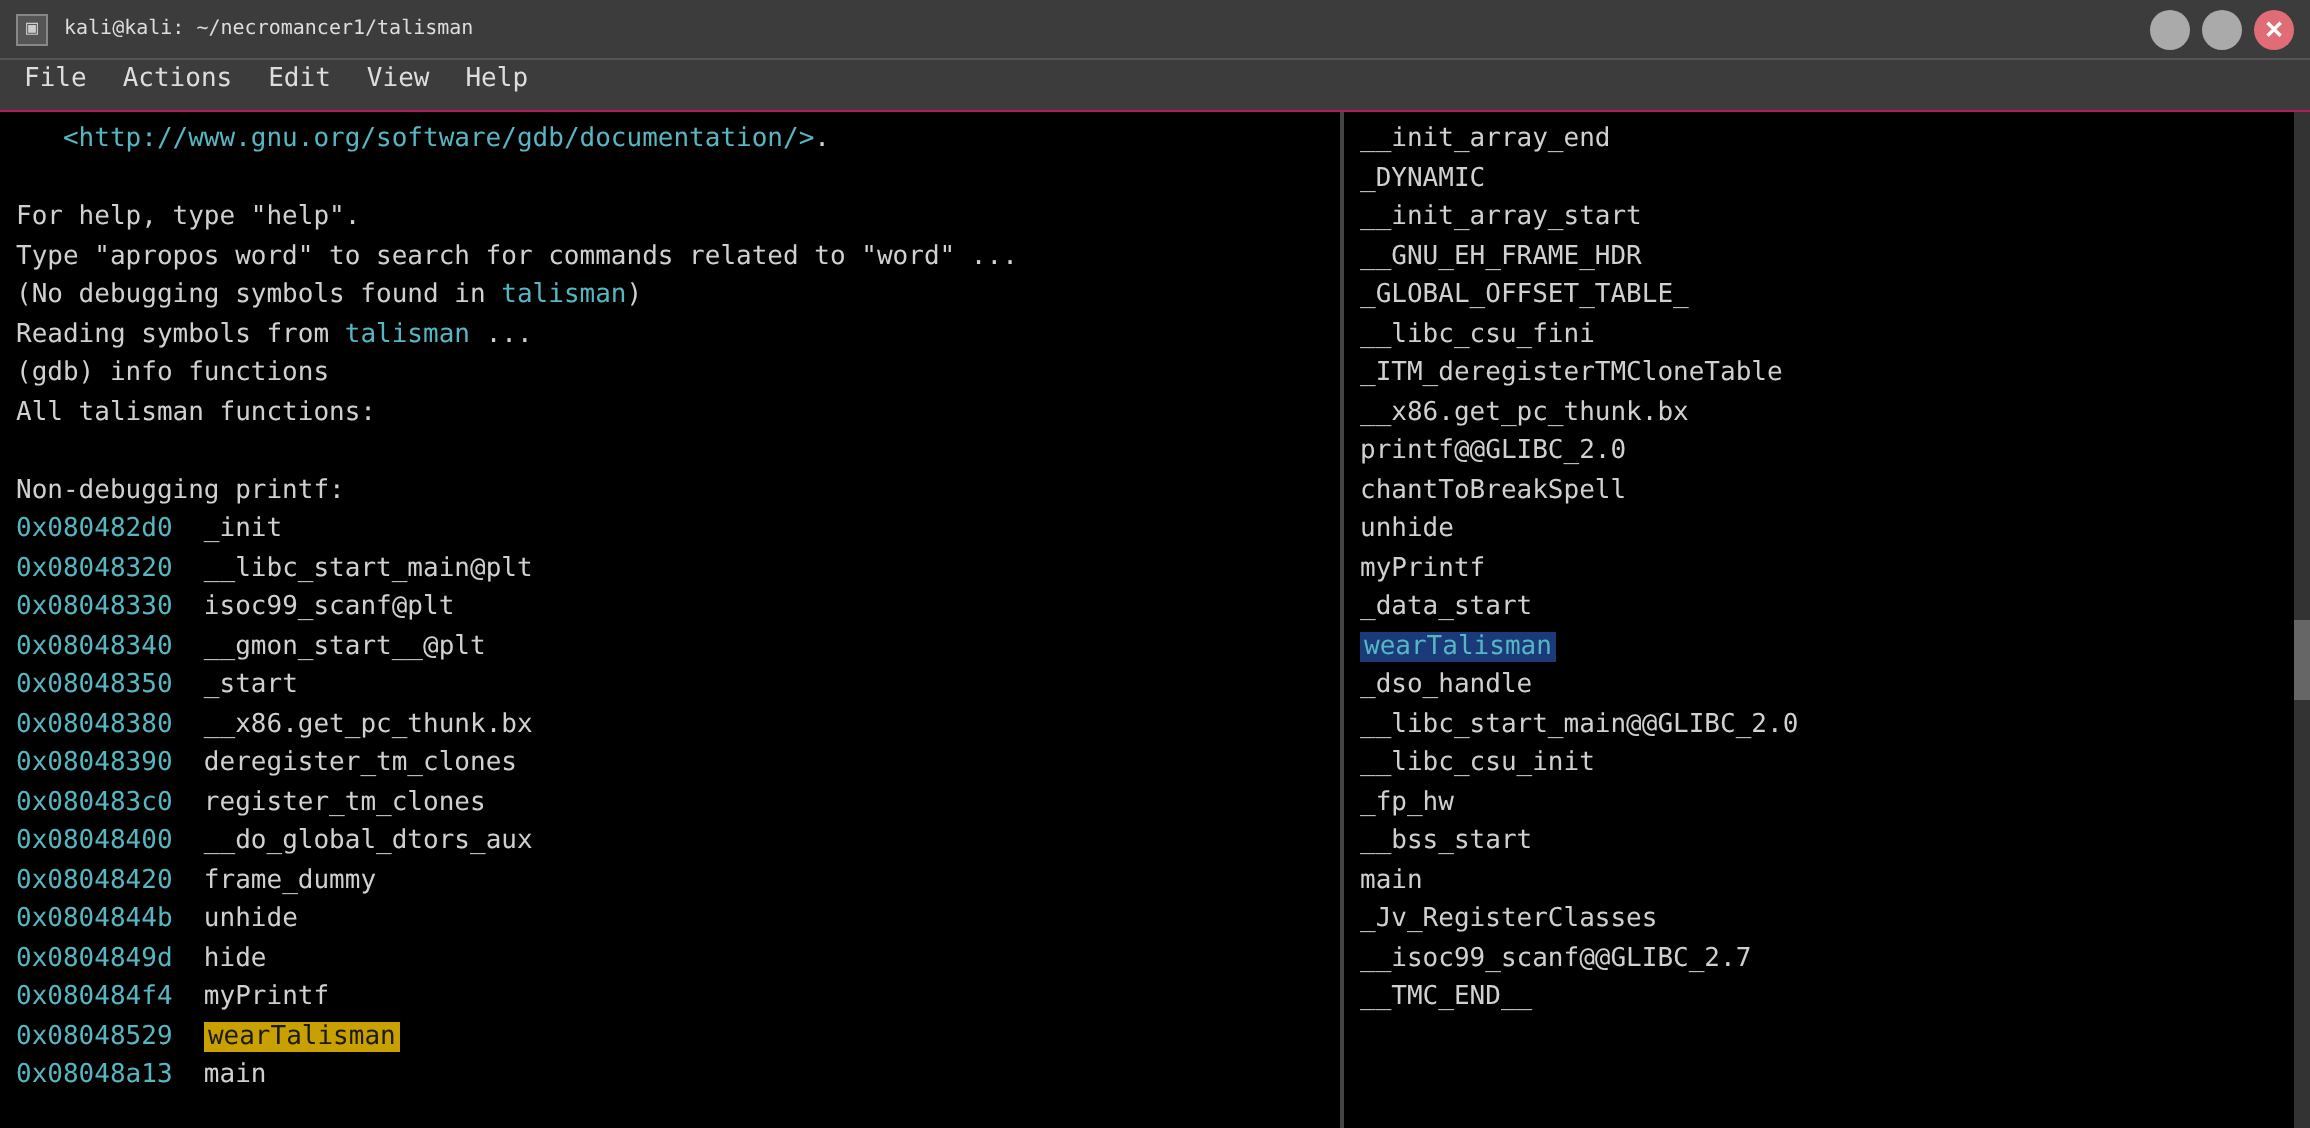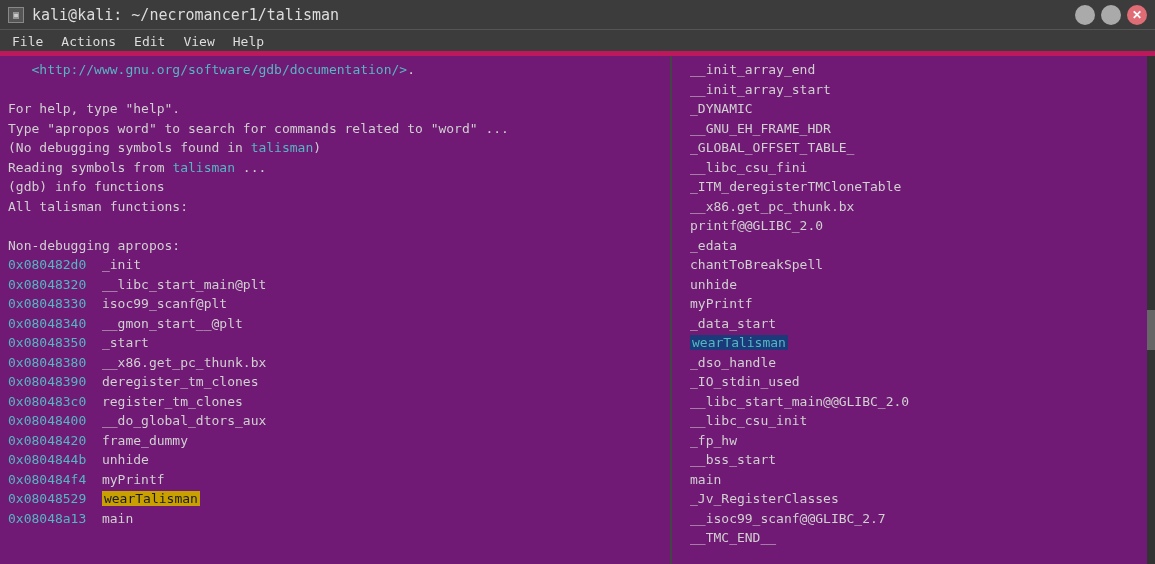--- a/index.html
+++ b/index.html
@@ -33,21 +33,21 @@
       border: 1px solid #888;
       display: flex;
       align-items: center;
       justify-content: center;
       font-size: 10px;
       color: #ccc;
       margin-right: 8px;
     }
     .titlebar-title {
       color: #ddd;
-      font-size: 15px;
+      font-size: 10px;
     }
     .titlebar-controls {
       display: flex;
       gap: 6px;
       align-items: center;
     }
     .btn-minimize, .btn-maximize, .btn-close {
       width: 20px;
       height: 20px;
       border-radius: 50%;
@@ -58,39 +58,39 @@
       align-items: center;
       justify-content: center;
     }
     .btn-minimize { background: #aaa; }
     .btn-maximize { background: #aaa; }
     .btn-close { background: #e06c75; color: #fff; font-weight: bold; }
 
     
     .menubar {
       display: flex;
-      align-items: flex-end;
+      align-items: flex-start;
       background: #3c3c3c;
       height: 26px;
       padding: 0 4px;
-      border-bottom: 5px solid #be185d;
+      border-bottom: 1px solid #be185d;
       gap: 2px;
     }
     .menu-item {
       color: #ddd;
       padding: 2px 8px;
       cursor: pointer;
       font-size: 13px;
     }
 
     
     .terminal {
       display: flex;
       height: calc(564px - 56px);
-      background: #701a75;
+      background: #000000;
     }
 
     
     .left-pane {
       flex: 0 0 670px;
       padding: 4px 8px;
       overflow-y: auto;
       color: #d0d0d0;
       line-height: 1.5;
     }
@@ -101,21 +101,20 @@
       background: #444;
     }
 
     
     .right-pane {
       flex: 1;
       padding: 4px 8px;
       overflow-y: auto;
       color: #d0d0d0;
       line-height: 1.5;
-      margin-left: 10px;
     }
 
     .scrollbar-right {
       width: 8px;
       background: #333;
       position: relative;
     }
     .scrollbar-thumb {
       width: 8px;
       height: 40px;
@@ -156,58 +155,57 @@
   <div class="left-pane">
     <span class="line">&nbsp;&nbsp;&nbsp;<span class="cyan">&lt;http://www.gnu.org/software/gdb/documentation/&gt;</span>.</span>
     <span class="line">&nbsp;</span>
     <span class="line">For help, type "help".</span>
     <span class="line">Type "apropos word" to search for commands related to "word" ...</span>
     <span class="line">(No debugging symbols found in <span class="cyan">talisman</span>)</span>
     <span class="line">Reading symbols from <span class="cyan">talisman</span> ...</span>
     <span class="line">(gdb) info functions</span>
     <span class="line">All talisman functions:</span>
     <span class="line">&nbsp;</span>
-    <span class="line">Non-debugging apropos:</span>
+    <span class="line">Non-debugging printf:</span>
     <span class="line"><span class="cyan">0x080482d0</span>  _init</span>
     <span class="line"><span class="cyan">0x08048320</span>  __libc_start_main@plt</span>
     <span class="line"><span class="cyan">0x08048330</span>  isoc99_scanf@plt</span>
     <span class="line"><span class="cyan">0x08048340</span>  __gmon_start__@plt</span>
     <span class="line"><span class="cyan">0x08048350</span>  _start</span>
     <span class="line"><span class="cyan">0x08048380</span>  __x86.get_pc_thunk.bx</span>
     <span class="line"><span class="cyan">0x08048390</span>  deregister_tm_clones</span>
     <span class="line"><span class="cyan">0x080483c0</span>  register_tm_clones</span>
     <span class="line"><span class="cyan">0x08048400</span>  __do_global_dtors_aux</span>
     <span class="line"><span class="cyan">0x08048420</span>  frame_dummy</span>
     <span class="line"><span class="cyan">0x0804844b</span>  unhide</span>
+    <span class="line"><span class="cyan">0x0804849d</span>  hide</span>
     <span class="line"><span class="cyan">0x080484f4</span>  myPrintf</span>
     <span class="line"><span class="cyan">0x08048529</span>  <span style="background:#c8a000;color:#1a1a1a;padding:0 2px;">wearTalisman</span></span>
     <span class="line"><span class="cyan">0x08048a13</span>  main</span>
 
   </div>
 
   <div class="divider"></div>
 
   <div class="right-pane">
     <span class="line">__init_array_end</span>
+    <span class="line">_DYNAMIC</span>
     <span class="line">__init_array_start</span>
-    <span class="line">_DYNAMIC</span>
     <span class="line">__GNU_EH_FRAME_HDR</span>
     <span class="line">_GLOBAL_OFFSET_TABLE_</span>
     <span class="line">__libc_csu_fini</span>
     <span class="line">_ITM_deregisterTMCloneTable</span>
     <span class="line">__x86.get_pc_thunk.bx</span>
     <span class="line">printf@@GLIBC_2.0</span>
-    <span class="line">_edata</span>
     <span class="line">chantToBreakSpell</span>
     <span class="line">unhide</span>
     <span class="line">myPrintf</span>
     <span class="line">_data_start</span>
     <span class="line"><span style="background:#1a3a7a;color:#56b6c2;padding:0 2px;">wearTalisman</span></span>
     <span class="line">_dso_handle</span>
-    <span class="line">_IO_stdin_used</span>
     <span class="line">__libc_start_main@@GLIBC_2.0</span>
     <span class="line">__libc_csu_init</span>
     <span class="line">_fp_hw</span>
     <span class="line">__bss_start</span>
     <span class="line">main</span>
     <span class="line">_Jv_RegisterClasses</span>
     <span class="line">__isoc99_scanf@@GLIBC_2.7</span>
     <span class="line">__TMC_END__</span>
 
   </div>

